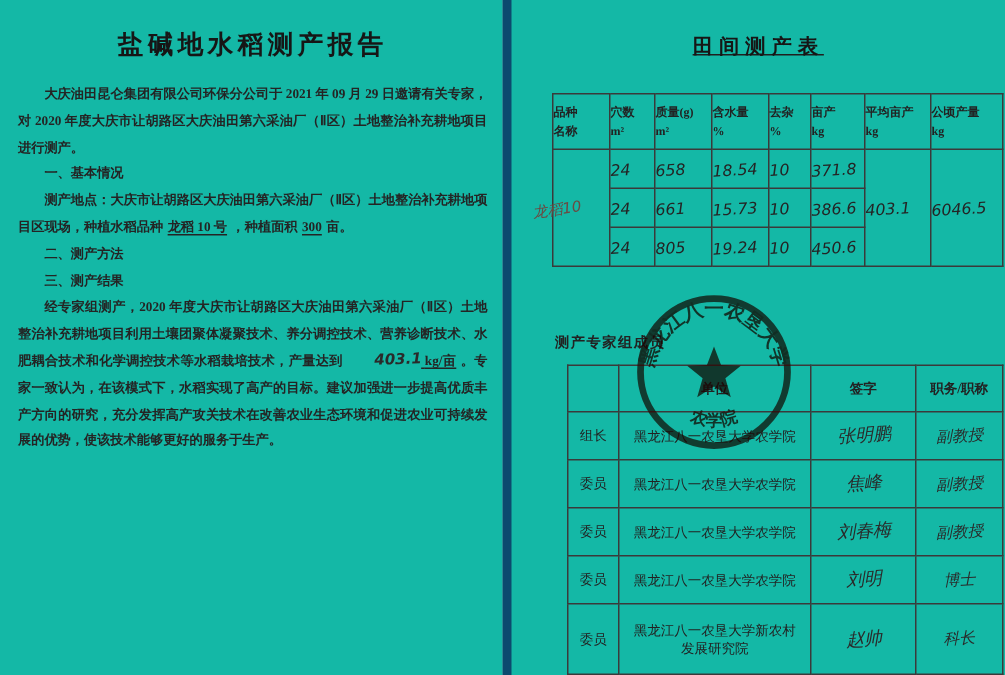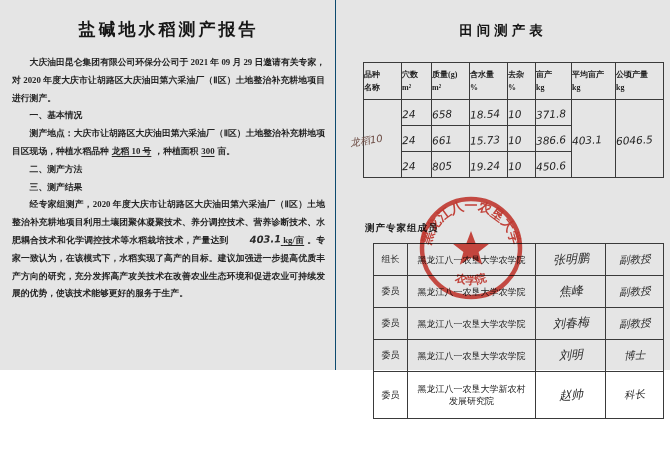--- a/index.html
+++ b/index.html
@@ -2,23 +2,23 @@
 <html><head>
 <meta charset="utf-8">
 <style>
   html,body{margin:0;padding:0;}
   body{
     width:670px;height:450px;overflow:hidden;position:relative;
     background:#ffffff;
     font-family:"Liberation Serif", serif;
     color:#1f1f1f;
   }
-  .page{position:absolute;top:0;height:370px;box-sizing:border-box;background:#e5e5e5;}
+  .page{position:absolute;top:0;height:450px;box-sizing:border-box;background:#14b8a6;}
   .page-left{left:0;width:335px;padding:10px 10px 0 12px;}
-  .page-right{left:335px;width:335px;border-left:1px solid #0c4a6e;}
+  .page-right{left:335px;width:335px;border-left:6px solid #0c4a6e;text-decoration:underline;}
 
   
   .doc-title{
     text-align:center;font-weight:bold;font-size:17px;letter-spacing:3px;
     margin:8px 0 13px 0;color:#161616;
   }
   .body-text{font-size:8.8px;line-height:17.8px;text-align:justify;font-weight:bold;color:#242424;}
   .body-text p{margin:0;text-indent:2em;}
   .sec-head{margin:1px 0;text-indent:2em;font-weight:bold;}
   .formula{text-indent:0.4em;white-space:nowrap;font-size:8.4px;letter-spacing:0;}
@@ -143,20 +143,26 @@
   <div class="panel-label">测产专家组成员</div>
 
   <table class="expert-table">
     <colgroup>
       <col style="width:34px">
         <col style="width:128px">
         <col style="width:70px">
         <col style="width:58px">
     </colgroup>
     <tbody>
+        <tr>
+      <th></th>
+      <th>单位</th>
+      <th>签字</th>
+      <th>职务/职称</th>
+    </tr>
     <tr>
       <td>组长</td>
       <td class="unit-cell">黑龙江八一农垦大学农学院</td>
       <td><span class="sig-hw">张明鹏</span></td>
       <td><span class="title-hw">副教授</span></td>
     </tr>
     <tr>
       <td>委员</td>
       <td class="unit-cell">黑龙江八一农垦大学农学院</td>
       <td><span class="sig-hw">焦峰</span></td>

